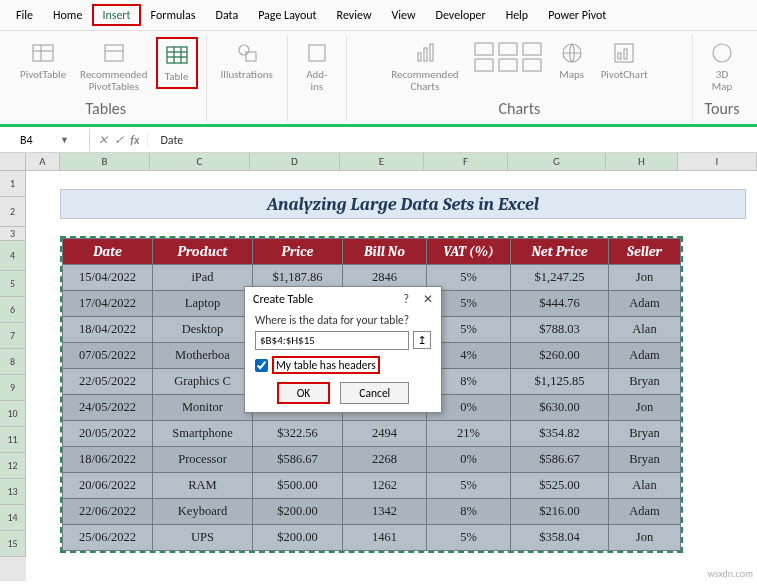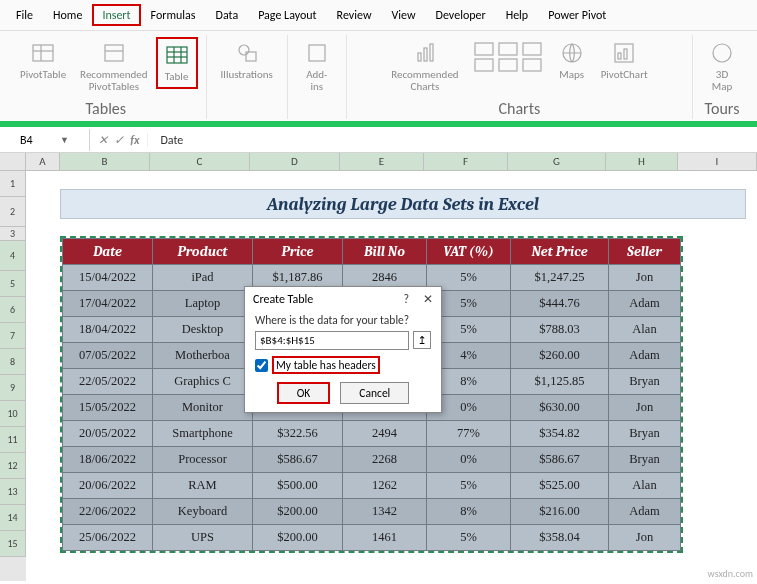--- a/index.html
+++ b/index.html
@@ -4,21 +4,21 @@
 <style>
 * { box-sizing: border-box; margin: 0; padding: 0; font-family: "Segoe UI", Calibri, sans-serif; }
 body { background: #fff; width: 757px; height: 584px; overflow: hidden; position: relative; }
 
 
 .menubar { display: flex; padding: 4px 6px; font-size: 12px; border-bottom: 1px solid #e0e0e0; background: #fafafa; }
 .menubar .mi { padding: 4px 10px; cursor: pointer; color: #000000; }
 .menubar .mi.active { border: 2px solid #d30000; color: #217346; padding: 2px 8px; font-weight: 500; }
 
 
-.ribbon { display: flex; background: #fafafa; border-bottom: 6px solid #22c55e; height: 96px; padding: 4px 6px 2px; }
+.ribbon { display: flex; background: #fafafa; border-bottom: 3px solid #22c55e; height: 96px; padding: 4px 6px 2px; }
 .rgroup { display: flex; flex-direction: column; align-items: center; padding: 2px 8px; border-right: 1px solid #e4e4e4; position: relative; }
 .rgroup:last-child { border-right: none; }
 .rgroup .btns { display: flex; gap: 2px; flex: 1; align-items: flex-start; }
 .rgroup .glabel { font-size: 16px; color: #6a6a6a; padding: 2px 0; }
 .rbtn { display: flex; flex-direction: column; align-items: center; padding: 4px 6px; font-size: 11px; color: #8a8a8a; min-width: 42px; text-align: center; line-height: 1.1; }
 .rbtn .ricon { width: 24px; height: 24px; margin-bottom: 4px; display: flex; align-items: center; justify-content: center; }
 .rbtn.highlight { border: 2px solid #d30000; }
 .rbtn svg { stroke: #aaa; fill: none; stroke-width: 1.2; }
 .rbtn.highlight svg { stroke: #217346; }
 
@@ -310,34 +310,34 @@
             <tr>
               <td>22/05/2022</td>
               <td>Graphics C</td>
               <td></td>
               <td></td>
               <td>8%</td>
               <td>$1,125.85</td>
               <td>Bryan</td>
             </tr>
             <tr>
-              <td>15/05/2022</td>
+              <td>24/05/2022</td>
               <td>Monitor</td>
               <td>$630.00</td>
               <td>2024</td>
               <td>0%</td>
               <td>$630.00</td>
               <td>Jon</td>
             </tr>
             <tr>
               <td>20/05/2022</td>
               <td>Smartphone</td>
               <td>$322.56</td>
               <td>2494</td>
-              <td>77%</td>
+              <td>21%</td>
               <td>$354.82</td>
               <td>Bryan</td>
             </tr>
             <tr>
               <td>18/06/2022</td>
               <td>Processor</td>
               <td>$586.67</td>
               <td>2268</td>
               <td>0%</td>
               <td>$586.67</td>

